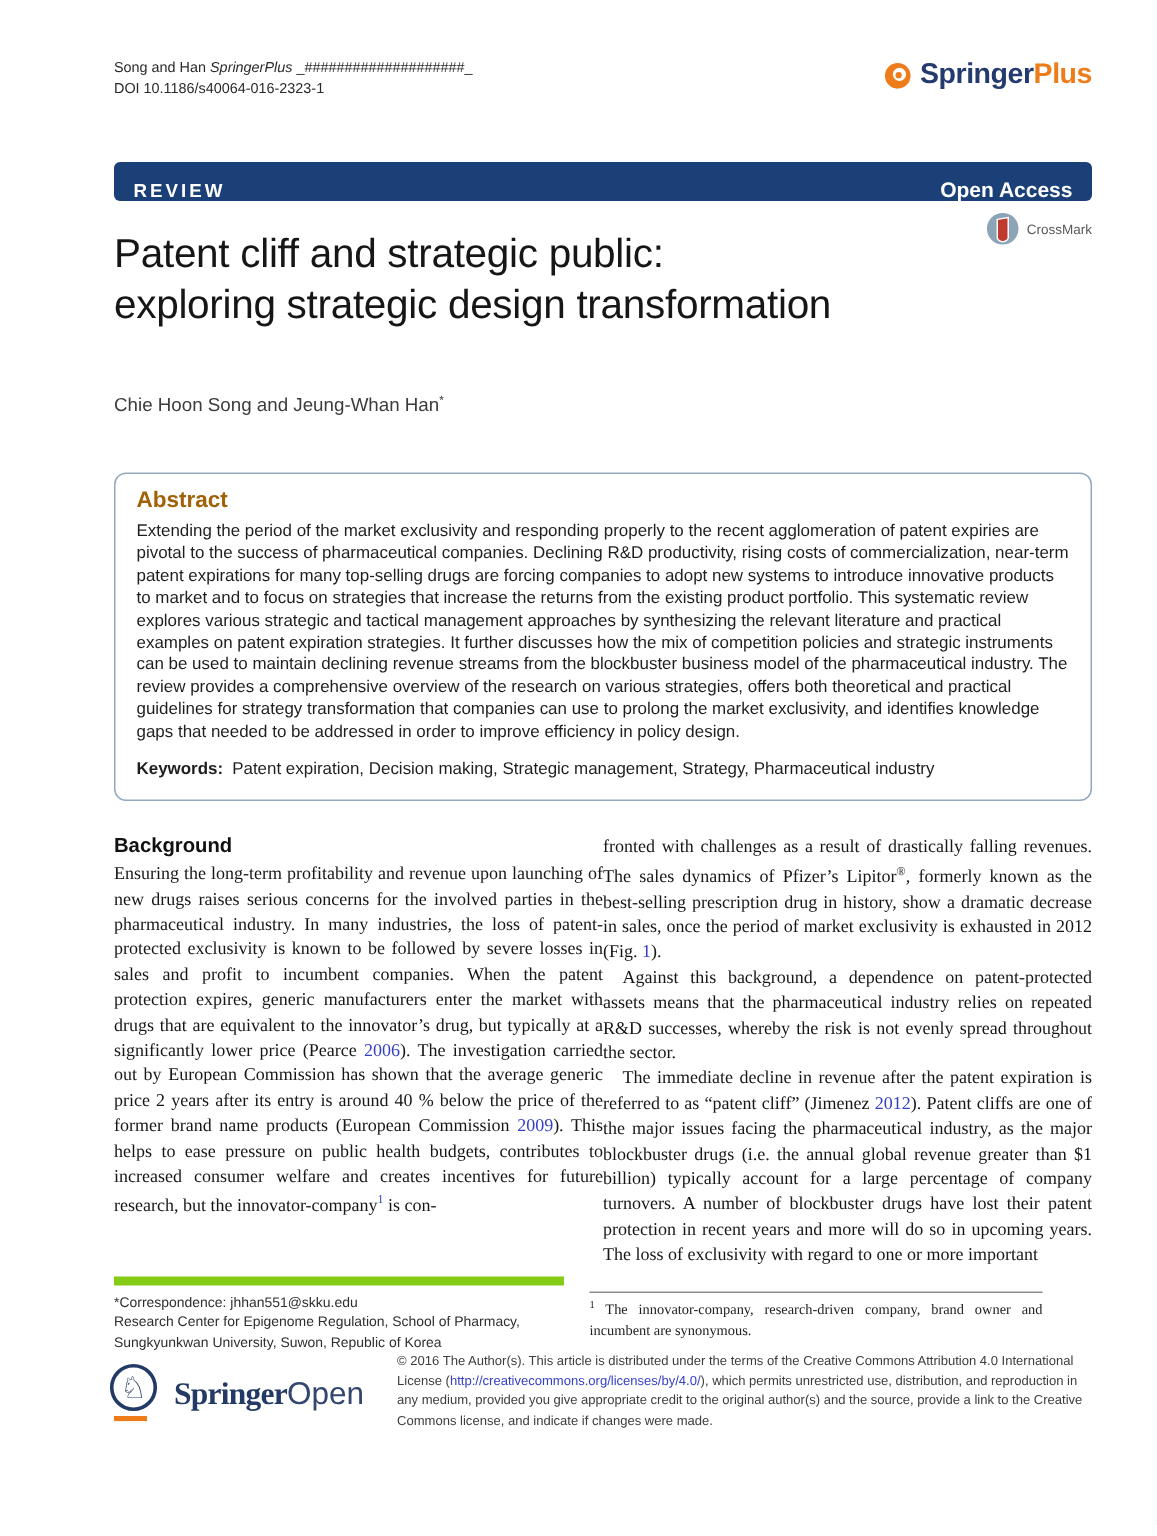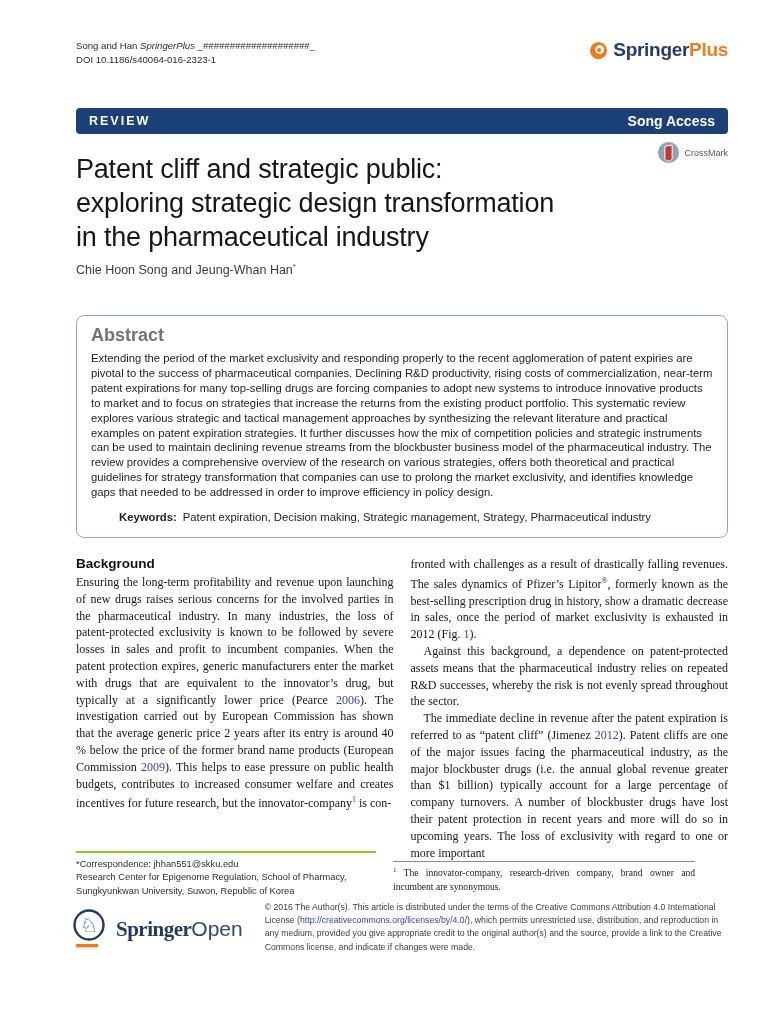--- a/index.html
+++ b/index.html
@@ -11,54 +11,54 @@
   .cite{font-size:9.6px;line-height:1.5;color:#2a2a2a;}
   .cite .jrnl{font-style:italic;}
   .logo-sp{display:flex;align-items:center;gap:5px;}
   .sp-swirl{width:19px;height:19px;}
   .sp-word{font-size:19px;font-weight:bold;letter-spacing:-0.3px;}
   .sp-word .w1{color:#253a6e;}
   .sp-word .w2{color:#ef7c1a;}
 
   
   .banner{position:absolute;top:108px;left:76px;right:72px;height:26px;background:#1a4077;border-radius:4px;
-          display:flex;justify-content:space-between;align-items:center;padding:0 13px;box-sizing:border-box;color:#fff;}
+          display:flex;justify-content:space-between;align-items:flex-end;padding:0 13px;box-sizing:border-box;color:#fff;}
   .banner .rev{font-size:12.5px;font-weight:bold;letter-spacing:2px;}
   .banner .oa{font-size:14px;font-weight:bold;}
 
   
   .cm{position:absolute;top:141px;right:72px;display:flex;align-items:center;gap:4px;cursor:pointer;}
   .cm-label{font-size:9px;color:#5a5a5a;}
 
   
   .title{position:absolute;top:152px;left:76px;font-size:27px;line-height:34px;color:#161616;letter-spacing:-0.2px;}
   .authors{position:absolute;top:262px;left:76px;font-size:12.5px;color:#3c3c3c;}
   .authors sup{font-size:8px;}
 
   
   .abs{position:absolute;top:315px;left:76px;right:72px;border:1px solid #92a9bd;border-radius:8px;
        padding:9px 14px 12px 14px;box-sizing:border-box;}
-  .abs h2{margin:0 0 5px 0;font-size:18px;font-weight:bold;color:#737373;}
+  .abs h2{margin:0 0 5px 0;font-size:15px;font-weight:bold;color:#a16207;}
   .abs p{margin:0;font-size:11.3px;line-height:14.9px;color:#1e1e1e;}
   .abs .kw{margin-top:10px;}
-  .abs .kw b{margin-right:6px;margin-left:28px;}
+  .abs .kw b{margin-right:6px;}
 
   
-  .cols{position:absolute;top:556px;left:76px;right:72px;display:flex;gap:17px;}
+  .cols{position:absolute;top:556px;left:76px;right:72px;display:flex;}
   .col{flex:1;min-width:0;}
   .sec-h{font-size:13.5px;font-weight:bold;margin:0 0 3px 0;color:#111;}
   .serif, .serif p{font-family:"Liberation Serif",serif;font-size:12px;line-height:16.8px;text-align:justify;color:#161616;}
   .serif p{margin:0;}
   .serif p.ind{text-indent:13px;}
   a.ref{color:#3540c8;text-decoration:none;}
   sup.fnm{font-size:8px;color:#3540c8;}
   sup.reg{font-size:8px;}
 
   
-  .fn-left{position:absolute;top:851px;left:76px;width:300px;border-top:2px solid #84cc16;padding-top:5px;
+  .fn-left{position:absolute;top:851px;left:76px;width:300px;border-top:6px solid #84cc16;padding-top:5px;
            font-size:9.3px;line-height:1.45;color:#2e2e2e;}
   .fn-right{position:absolute;top:861px;left:393px;width:302px;border-top:1px solid #8b8b8b;padding-top:4px;
             font-family:"Liberation Serif",serif;font-size:9.6px;line-height:1.4;color:#222;text-align:justify;}
   .fn-right sup{font-size:7px;}
 
   
   .bottom{position:absolute;top:901px;left:70px;right:72px;display:flex;align-items:flex-start;gap:22px;}
   .so-logo{display:flex;align-items:center;gap:8px;padding-top:6px;min-width:158px;}
   .so-word{font-size:21px;color:#233a66;white-space:nowrap;}
   .so-word .b{font-family:"Liberation Serif",serif;font-weight:bold;letter-spacing:-0.5px;}
@@ -82,35 +82,34 @@
         <circle cx="11.2" cy="9" r="4.6" fill="#ffffff"></circle>
         <circle cx="10.6" cy="9.6" r="2.2" fill="#ef7c1a"></circle>
         <path d="M2.5 14 A9 9 0 0 0 10 19 L10 15.5 A5.5 5.5 0 0 1 5.2 12.6 Z" fill="#ef7c1a"></path>
       </svg>
       <div class="sp-word"><span class="w1">Springer</span><span class="w2">Plus</span></div>
     </div>
   </div>
 
   <div class="banner">
     <span class="rev">REVIEW</span>
-    <span class="oa">Song Access</span>
+    <span class="oa">Open Access</span>
   </div>
 
   <div class="cm">
     <svg width="23" height="23" viewBox="0 0 24 24">
       <circle cx="12" cy="12" r="11" fill="#8ba4b6"></circle>
       <path d="M8.2 5.5 L15.8 4.2 L15.8 18.5 A4 4 0 0 1 12 21 A4 4 0 0 1 8.2 18.5 Z" fill="#c03a30" stroke="#ffffff" stroke-width="1"></path>
     </svg>
     <span class="cm-label">CrossMark</span>
   </div>
 
   <h1 class="title" style="margin:0;font-weight:normal;">
     <div>Patent cliff and strategic public:</div>
     <div>exploring strategic design transformation</div>
-    <div>in the pharmaceutical industry</div>
   </h1>
 
   <div class="authors"><span>Chie Hoon Song and Jeung-Whan Han</span><sup>*</sup></div>
 
   <div class="abs">
     <h2>Abstract</h2>
     <p>Extending the period of the market exclusivity and responding properly to the recent agglomeration of patent expiries are pivotal to the success of pharmaceutical companies. Declining R&amp;D productivity, rising costs of commercialization, near-term patent expirations for many top-selling drugs are forcing companies to adopt new systems to introduce innovative products to market and to focus on strategies that increase the returns from the existing product portfolio. This systematic review explores various strategic and tactical management approaches by synthesizing the relevant literature and practical examples on patent expiration strategies. It further discusses how the mix of competition policies and strategic instruments can be used to maintain declining revenue streams from the blockbuster business model of the pharmaceutical industry. The review provides a comprehensive overview of the research on various strategies, offers both theoretical and practical guidelines for strategy transformation that companies can use to prolong the market exclusivity, and identifies knowledge gaps that needed to be addressed in order to improve efficiency in policy design.</p>
     <p class="kw"><b>Keywords:</b><span>Patent expiration, Decision making, Strategic management, Strategy, Pharmaceutical industry</span></p>
   </div>
 

